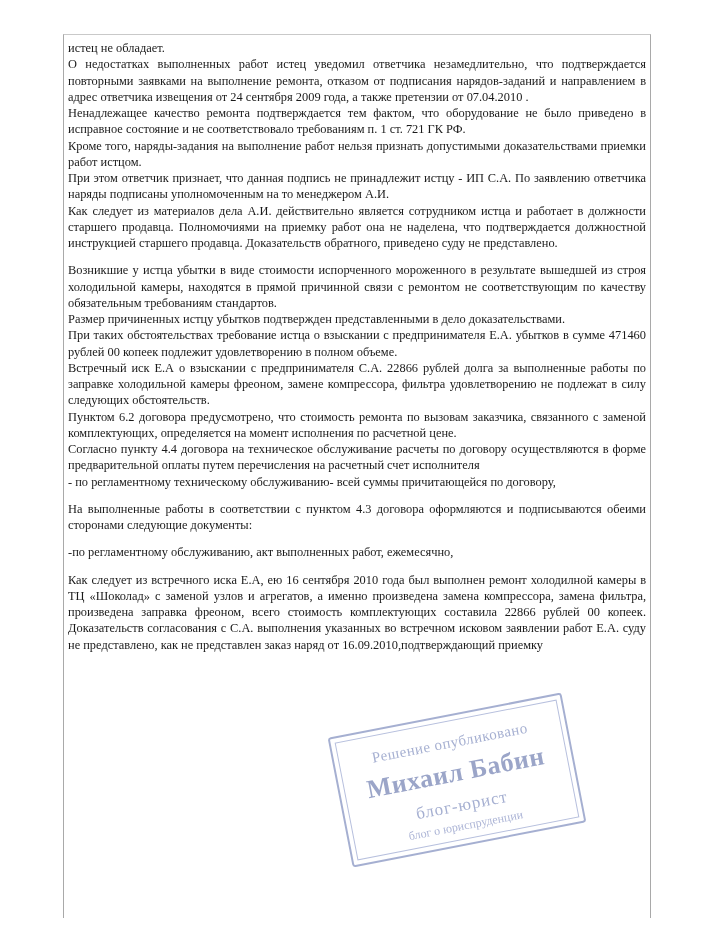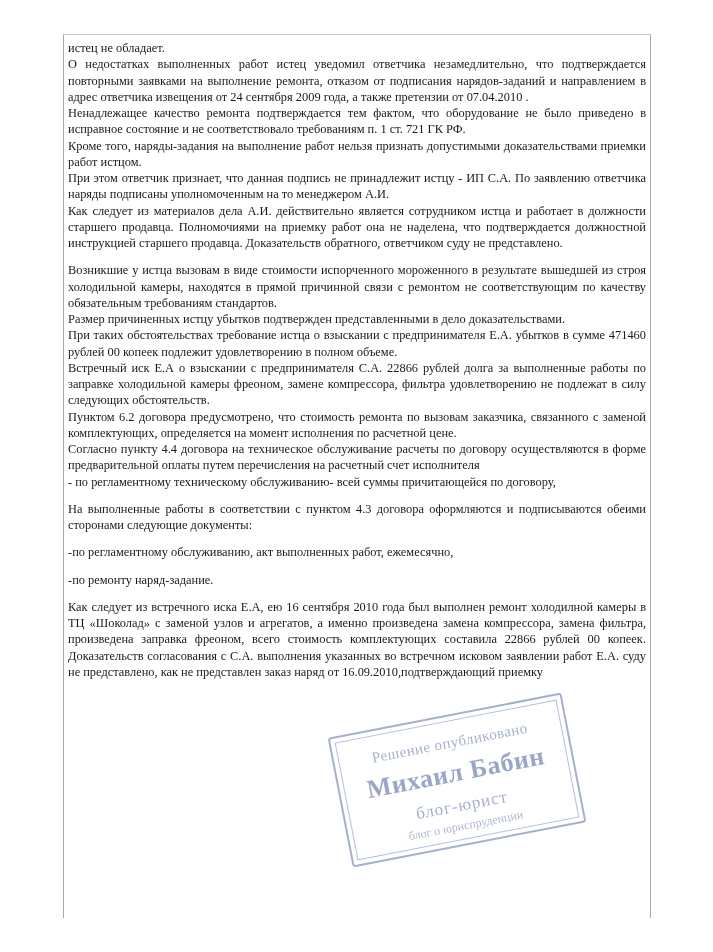--- a/index.html
+++ b/index.html
@@ -143,31 +143,30 @@
 
 <div class="page">
   <div class="page-border"></div>
 
   <div class="doc-body">
     <p class="p-noindent">истец не обладает.</p>
     <p class="p-indent">О недостатках выполненных работ истец уведомил ответчика незамедлительно, что подтверждается повторными заявками на выполнение ремонта, отказом от подписания нарядов-заданий и направлением в адрес ответчика извещения от 24 сентября 2009 года, а также претензии от 07.04.2010 .</p>
     <p class="p-indent">Ненадлежащее качество ремонта подтверждается тем фактом, что оборудование не было приведено в исправное состояние и не соответствовало требованиям п. 1 ст. 721 ГК РФ.</p>
     <p class="p-indent">Кроме того, наряды-задания на выполнение работ нельзя признать допустимыми доказательствами приемки работ истцом.</p>
     <p class="p-indent">При этом ответчик признает, что данная подпись не принадлежит истцу - ИП С.А. По заявлению ответчика наряды подписаны уполномоченным на то менеджером А.И.</p>
-    <p class="p-indent">Как следует из материалов дела         А.И. действительно является сотрудником истца и работает в должности старшего продавца. Полномочиями на приемку работ она не наделена, что подтверждается должностной инструкцией старшего продавца. Доказательств обратного, ответчиком суду не представлено.</p>
-    <p class="p-indent p-gap">Возникшие у истца вызовам в виде стоимости испорченного мороженного в результате вышедшей из строя холодильной камеры, находятся в прямой причинной связи с ремонтом не соответствующим по качеству обязательным требованиям стандартов.</p>
+    <p class="p-indent">Как следует из материалов дела         А.И. действительно является сотрудником истца и работает в должности старшего продавца. Полномочиями на приемку работ она не наделена, что подтверждается должностной инструкцией старшего продавца. Доказательств обратного, приведено суду не представлено.</p>
+    <p class="p-indent p-gap">Возникшие у истца убытки в виде стоимости испорченного мороженного в результате вышедшей из строя холодильной камеры, находятся в прямой причинной связи с ремонтом не соответствующим по качеству обязательным требованиям стандартов.</p>
     <p class="p-indent">Размер причиненных истцу убытков подтвержден представленными в дело доказательствами.</p>
     <p class="p-indent">При таких обстоятельствах требование истца о взыскании с предпринимателя   Е.А. убытков в сумме 471460 рублей 00 копеек подлежит удовлетворению в полном объеме.</p>
     <p class="p-indent">Встречный иск              Е.А  о взыскании с предпринимателя                    С.А. 22866 рублей долга за выполненные работы по заправке холодильной камеры фреоном, замене компрессора, фильтра удовлетворению не подлежат в силу следующих обстоятельств.</p>
     <p class="p-indent">Пунктом 6.2 договора предусмотрено, что стоимость ремонта по вызовам заказчика, связанного с заменой комплектующих, определяется на момент исполнения по расчетной цене.</p>
     <p class="p-indent">Согласно пункту 4.4 договора на техническое обслуживание расчеты по договору осуществляются в форме предварительной оплаты путем перечисления на расчетный счет исполнителя</p>
     <p class="p-dash">- по регламентному техническому обслуживанию- всей суммы причитающейся по договору,</p>
     <p class="p-indent p-gap">На выполненные работы в соответствии с пунктом 4.3 договора оформляются и подписываются обеими сторонами следующие документы:</p>
     <p class="p-dash p-gap">-по регламентному обслуживанию, акт выполненных работ, ежемесячно,</p>
-    <p class="p-dash p-gap">-по ремонту наряд-задание.</p>
     <p class="p-indent p-gap">Как следует из встречного иска                Е.А, ею 16 сентября 2010 года был выполнен ремонт холодилной камеры в ТЦ «Шоколад» с заменой узлов и агрегатов, а именно произведена замена компрессора, замена фильтра, произведена заправка фреоном, всего стоимость комплектующих составила 22866 рублей 00 копеек. Доказательств согласования с          С.А. выполнения указанных во встречном исковом заявлении работ      Е.А. суду не представлено, как не представлен заказ наряд от  16.09.2010,подтверждающий приемку</p>
   </div>
 
   <div class="stamp">
     <div class="stamp-rect"></div>
     <div class="stamp-rect-inner"></div>
     <div class="stamp-line1">Решение опубликовано</div>
     <div class="stamp-line2">Михаил Бабин</div>
     <div class="stamp-line3">блог-юрист</div>
     <div class="stamp-line4">блог о юриспруденции</div>

